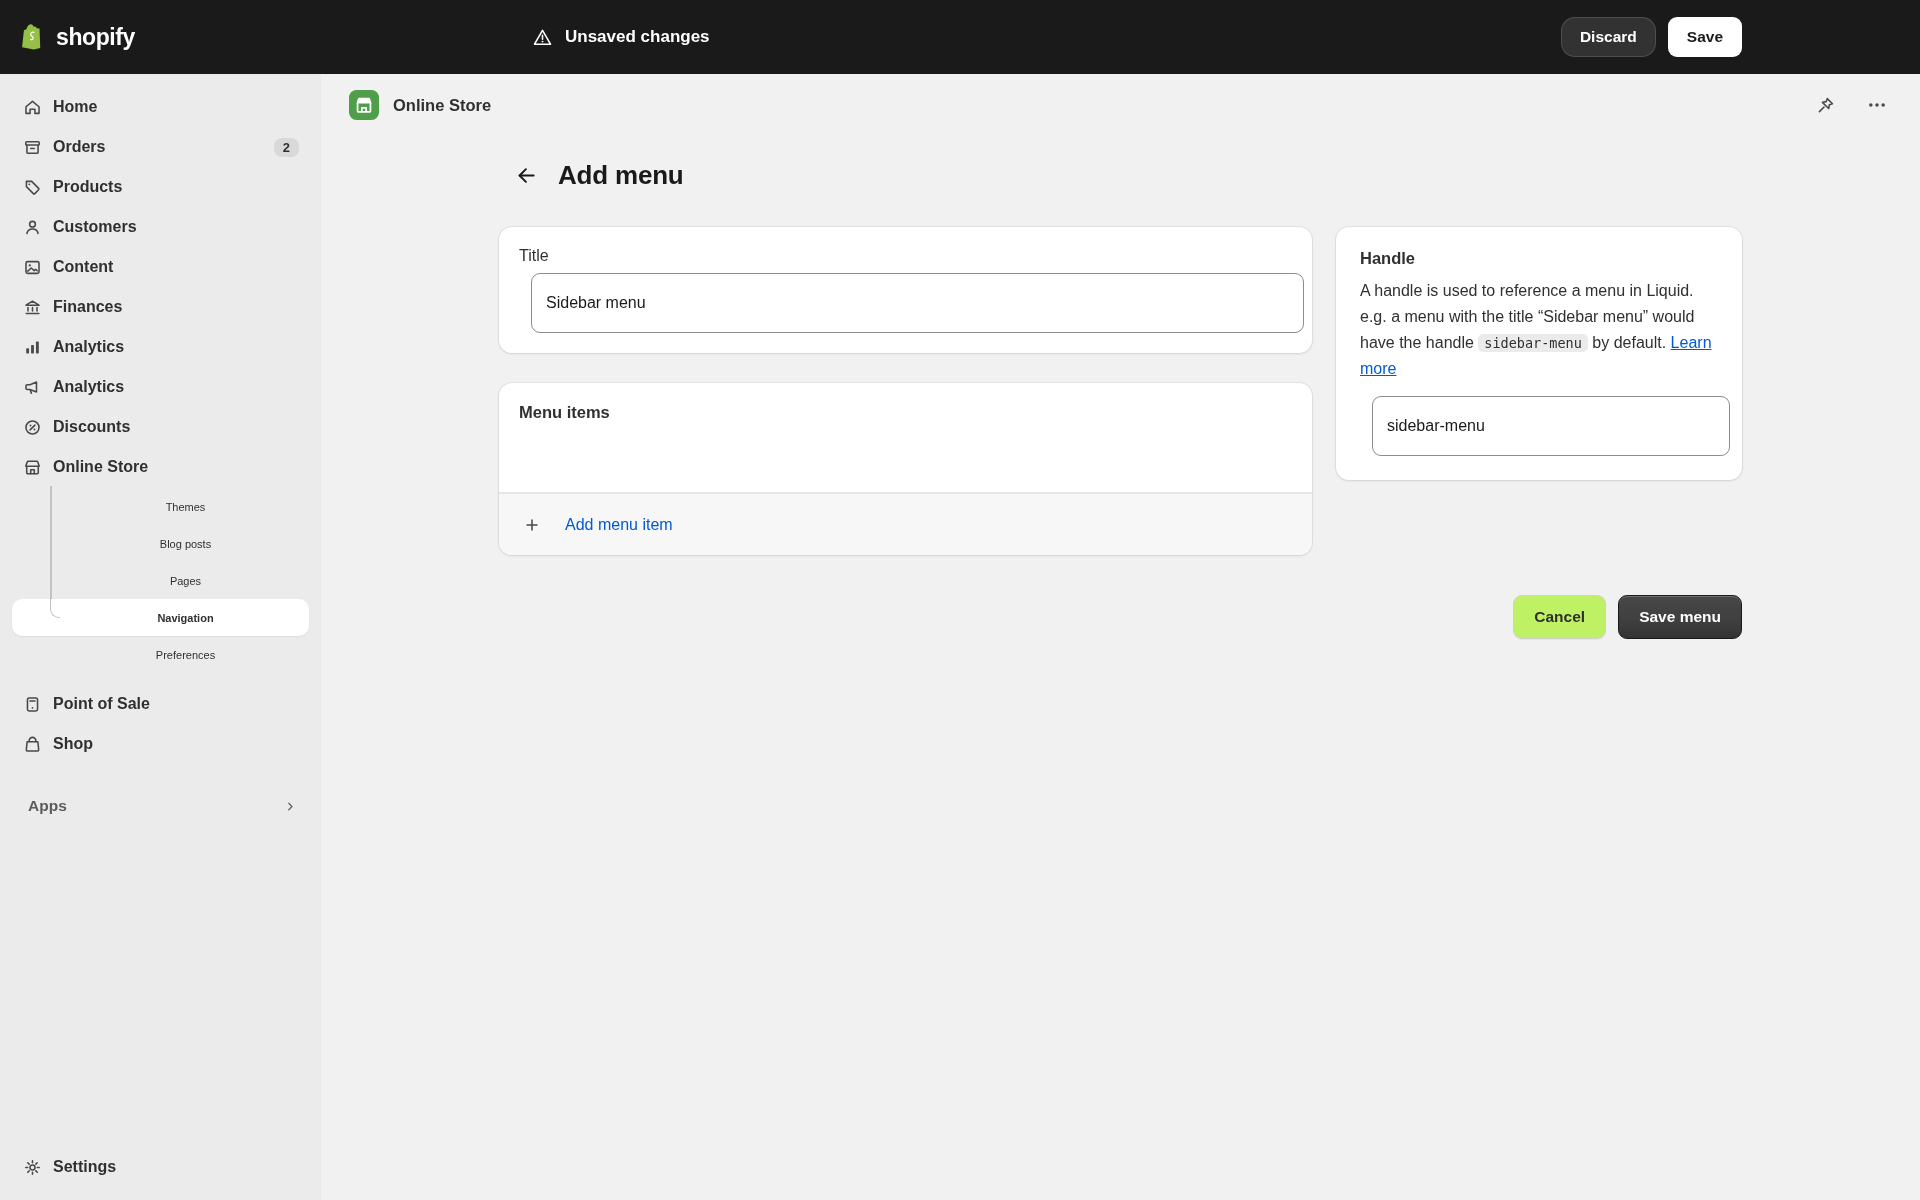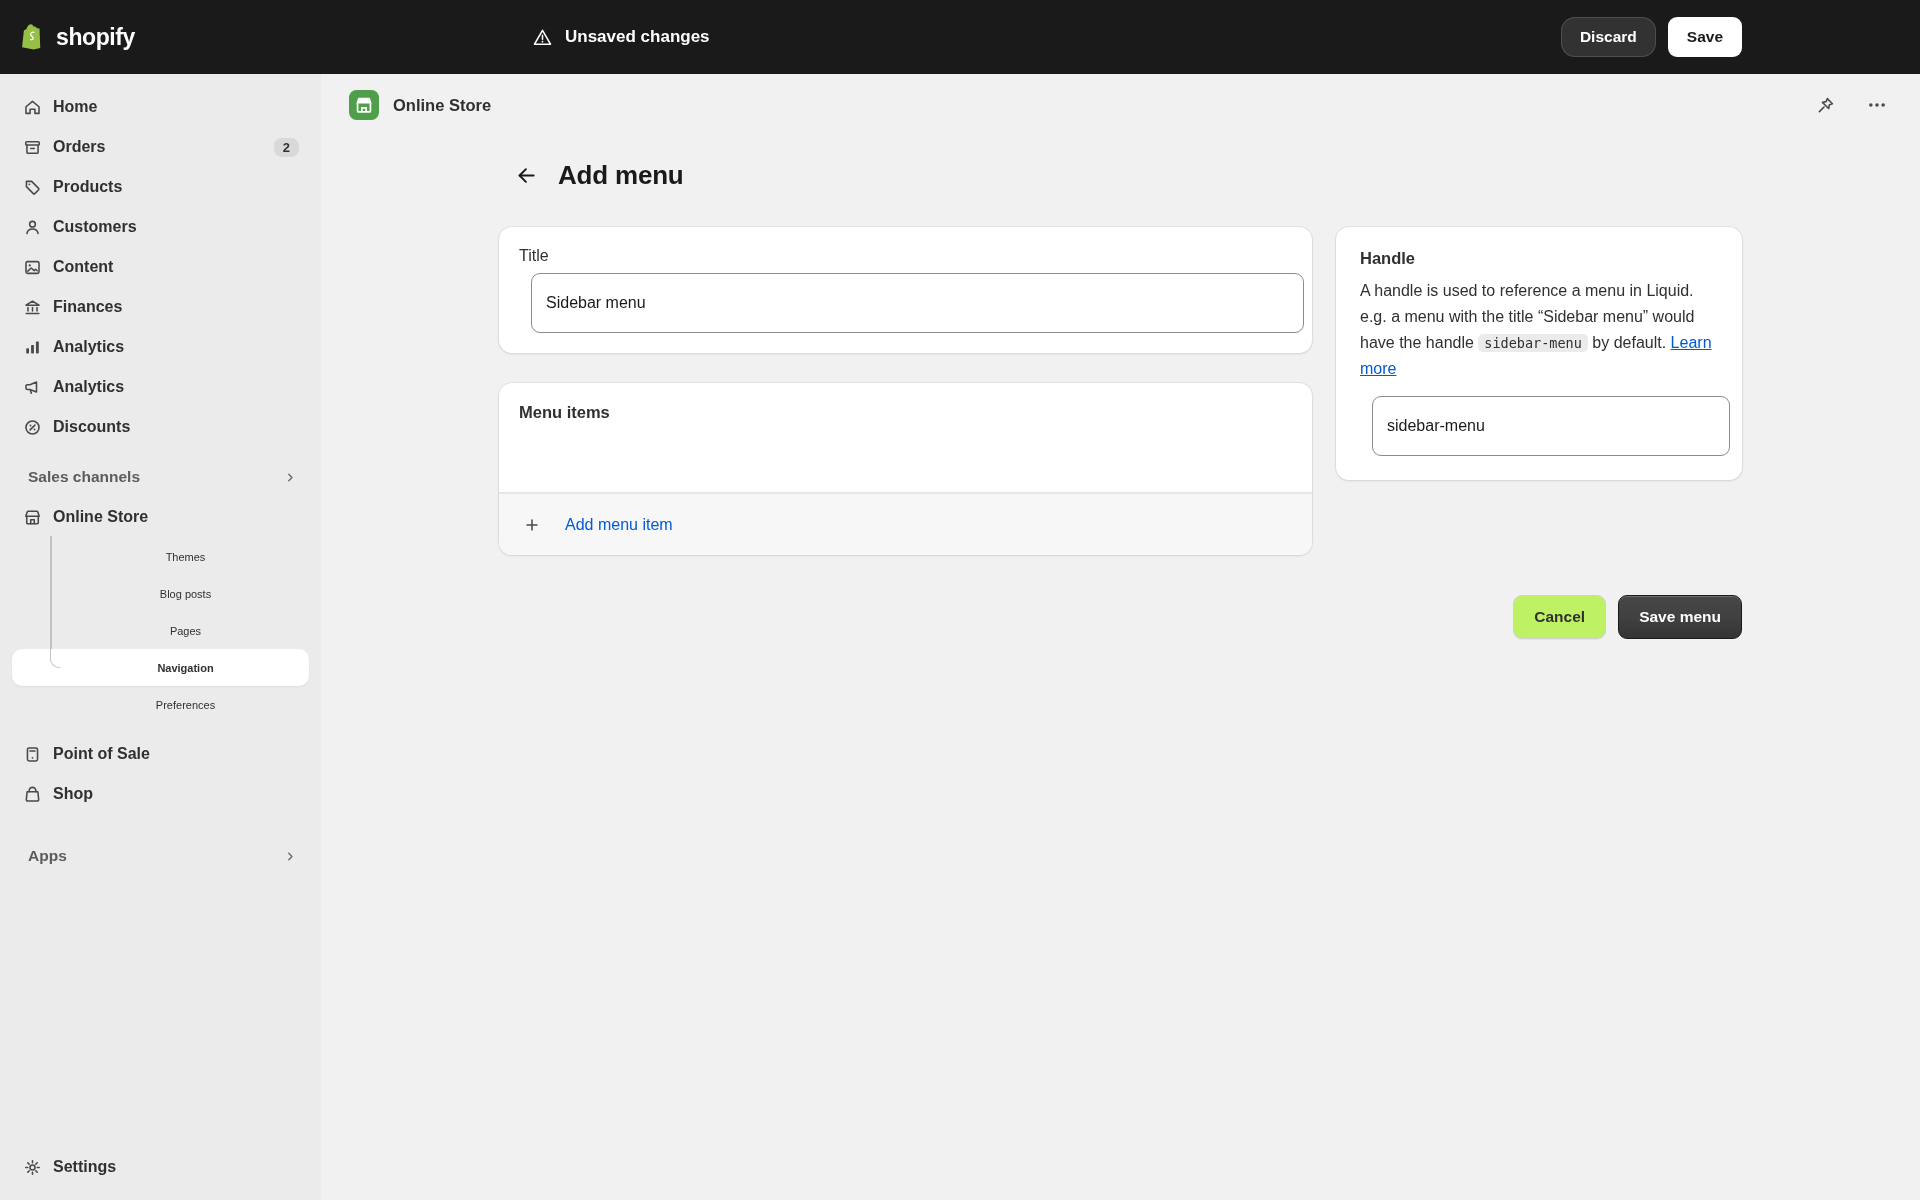--- a/index.html
+++ b/index.html
@@ -198,26 +198,20 @@
       <div class="nav-item">
         <svg class="ic" width="21" height="21" viewBox="0 0 20 20" fill="none" stroke="#4a4a4a" stroke-width="1.5" stroke-linecap="round">
             <circle cx="10" cy="10" r="6.2"></circle>
             <path d="M7.7 12.3 L12.3 7.7"></path>
             <circle cx="8.1" cy="8.1" r="0.9" fill="#4a4a4a" stroke="none"></circle>
             <circle cx="11.9" cy="11.9" r="0.9" fill="#4a4a4a" stroke="none"></circle>
           </svg>
         <span class="nav-label">Discounts</span>
       </div>
 
-      <div class="section-heading">
-        <span>Sales channels</span>
-        <svg class="ic" width="17" height="17" viewBox="0 0 20 20" fill="none" stroke="#6b6b6b" stroke-width="1.7" stroke-linecap="round" stroke-linejoin="round">
-            <path d="M8 6.3 L11.7 10 L8 13.7"></path>
-          </svg>
-      </div>
 
       <div class="nav-item">
         <svg class="ic" width="21" height="21" viewBox="0 0 20 20" fill="none" stroke="#4a4a4a" stroke-width="1.5" stroke-linecap="round" stroke-linejoin="round">
             <path d="M4.5 9 V15.1 a0.9 0.9 0 0 0 .9 .9 H14.6 a0.9 0.9 0 0 0 .9 -.9 V9"></path>
             <path d="M3.6 8.8 L4.9 4.9 A1.2 1.2 0 0 1 6 4.1 H14 A1.2 1.2 0 0 1 15.1 4.9 L16.4 8.8 Z"></path>
             <path d="M8.3 16 V12.2 H11.7 V16"></path>
           </svg>
         <span class="nav-label">Online Store</span>
       </div>
 

